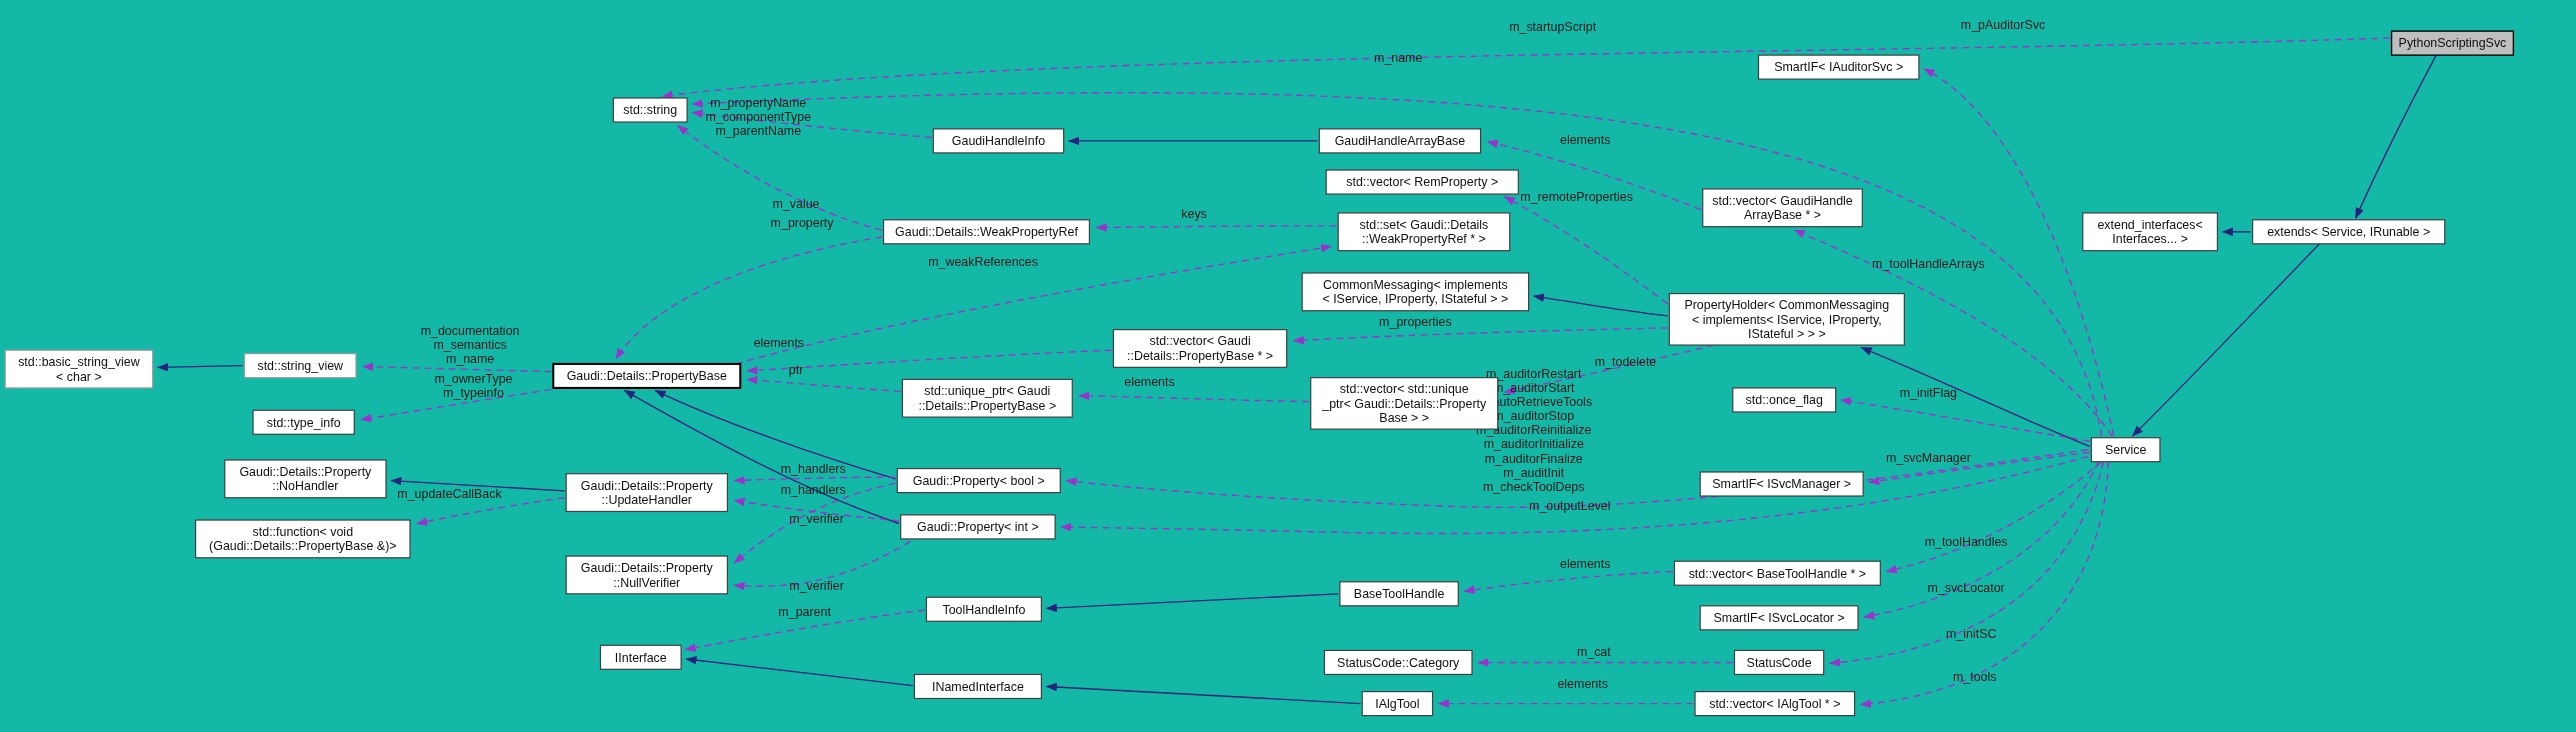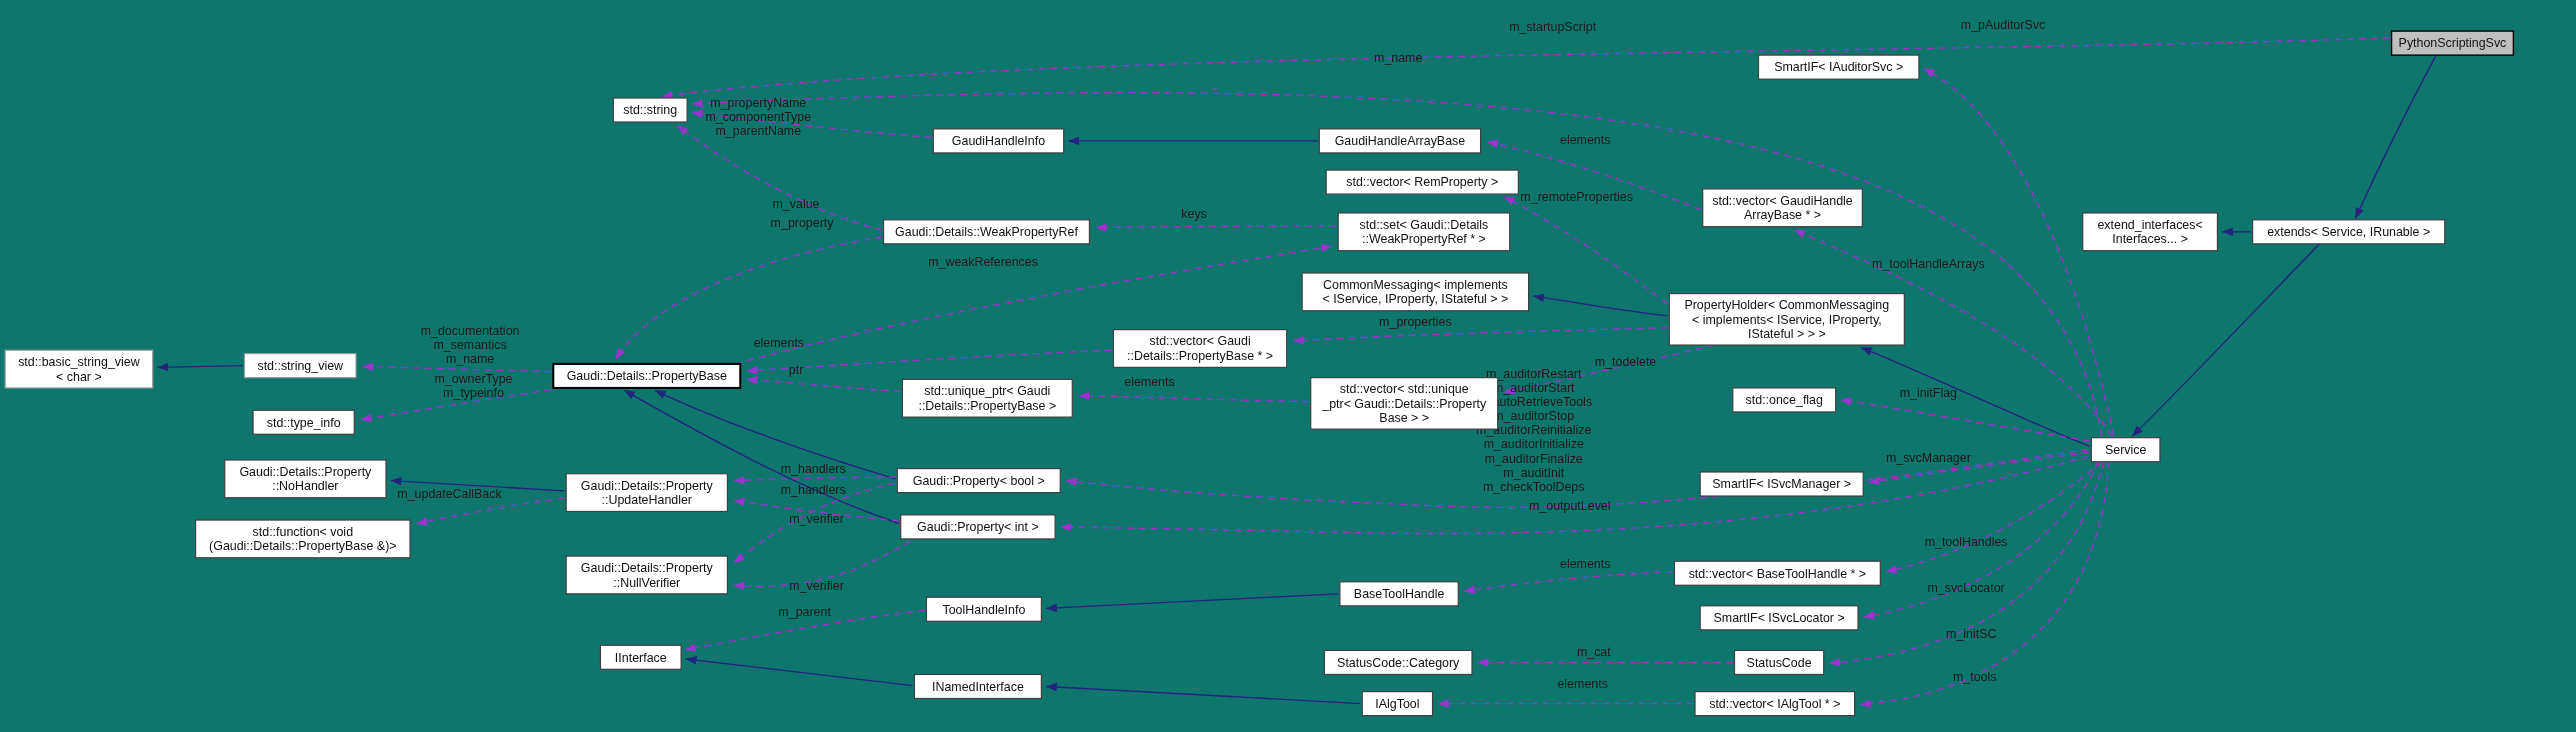--- a/index.html
+++ b/index.html
@@ -1,16 +1,16 @@
 <!DOCTYPE html>
 <html style="font-size:13.7px"><head>
 <meta charset="utf-8">
 <style>
   html,body{margin:0;padding:0;background:#ffffff;}
-  #stage{position:relative;width:2576px;height:733px;background:#0f766e;overflow:hidden;}
+  #stage{position:relative;width:2576px;height:733px;background:#14b8a6;overflow:hidden;}
   svg{position:absolute;left:0;top:0;}
   svg text{font-family:"Liberation Sans","DejaVu Sans",sans-serif;font-size:14.5px;fill:#101010;}
   .node-rect{fill:#ffffff;stroke:#3f3f3f;stroke-width:1.4;}
   .node-rect.std{stroke:#9a9a9a;}
   .node-rect.bold{stroke:#000000;stroke-width:2.4;}
   .node-rect.highlight{fill:#bfbfbf;stroke:#000000;stroke-width:1.6;}
   .node-label{text-anchor:middle;}
   .edge{fill:none;}
   .edge.inherit{stroke:#24247e;stroke-width:1.6;}
   .edge.usage{stroke:#9a32cd;stroke-width:1.6;stroke-dasharray:8 6;}

